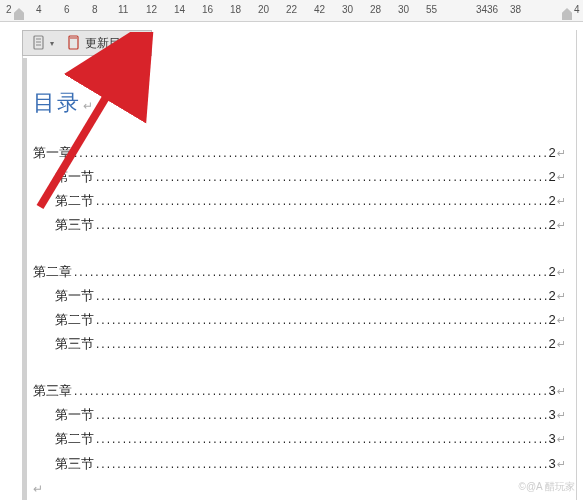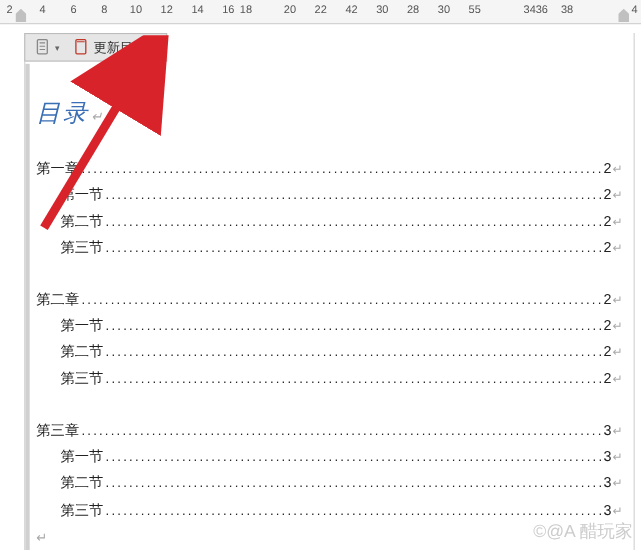--- a/index.html
+++ b/index.html
@@ -79,21 +79,20 @@
     bottom: 0;
     width: 4px;
     background: #d0d0d0;
   }
   .toc-title {
     font-size: 22px;
     color: #3b6fb5;
     font-weight: normal;
     margin: 28px 0 12px 2px;
     letter-spacing: 2px;
-    font-style: italic;
   }
   .para-mark {
     font-size: 12px;
     color: #aaa;
     margin-left: 2px;
   }
   .toc-list { padding: 0 2px; }
   .toc-entry {
     display: flex;
     align-items: baseline;
@@ -126,38 +125,38 @@
     left: 20px;
     top: 32px;
     width: 160px;
     height: 180px;
     pointer-events: none;
   }
   .watermark {
     position: absolute;
     right: 8px;
     bottom: 6px;
-    font-size: 16px;
+    font-size: 10px;
     color: #ccc;
   }
 </style>
 </head>
 <body>
 
 <div class="ruler">
   <div class="marker-left"></div>
   <span class="tick" style="left:6px">2</span>
   <span class="tick" style="left:36px">4</span>
   <span class="tick" style="left:64px">6</span>
   <span class="tick" style="left:92px">8</span>
-  <span class="tick" style="left:118px">10</span>
+  <span class="tick" style="left:118px">11</span>
   <span class="tick" style="left:146px">12</span>
   <span class="tick" style="left:174px">14</span>
   <span class="tick" style="left:202px">16</span>
-  <span class="tick" style="left:218px">18</span>
+  <span class="tick" style="left:230px">18</span>
   <span class="tick" style="left:258px">20</span>
   <span class="tick" style="left:286px">22</span>
   <span class="tick" style="left:314px">42</span>
   <span class="tick" style="left:342px">30</span>
   <span class="tick" style="left:370px">28</span>
   <span class="tick" style="left:398px">30</span>
   <span class="tick" style="left:426px">55</span>
   <span class="tick" style="left:476px">34</span>
   <span class="tick" style="left:487px">36</span>
   <span class="tick" style="left:510px">38</span>

